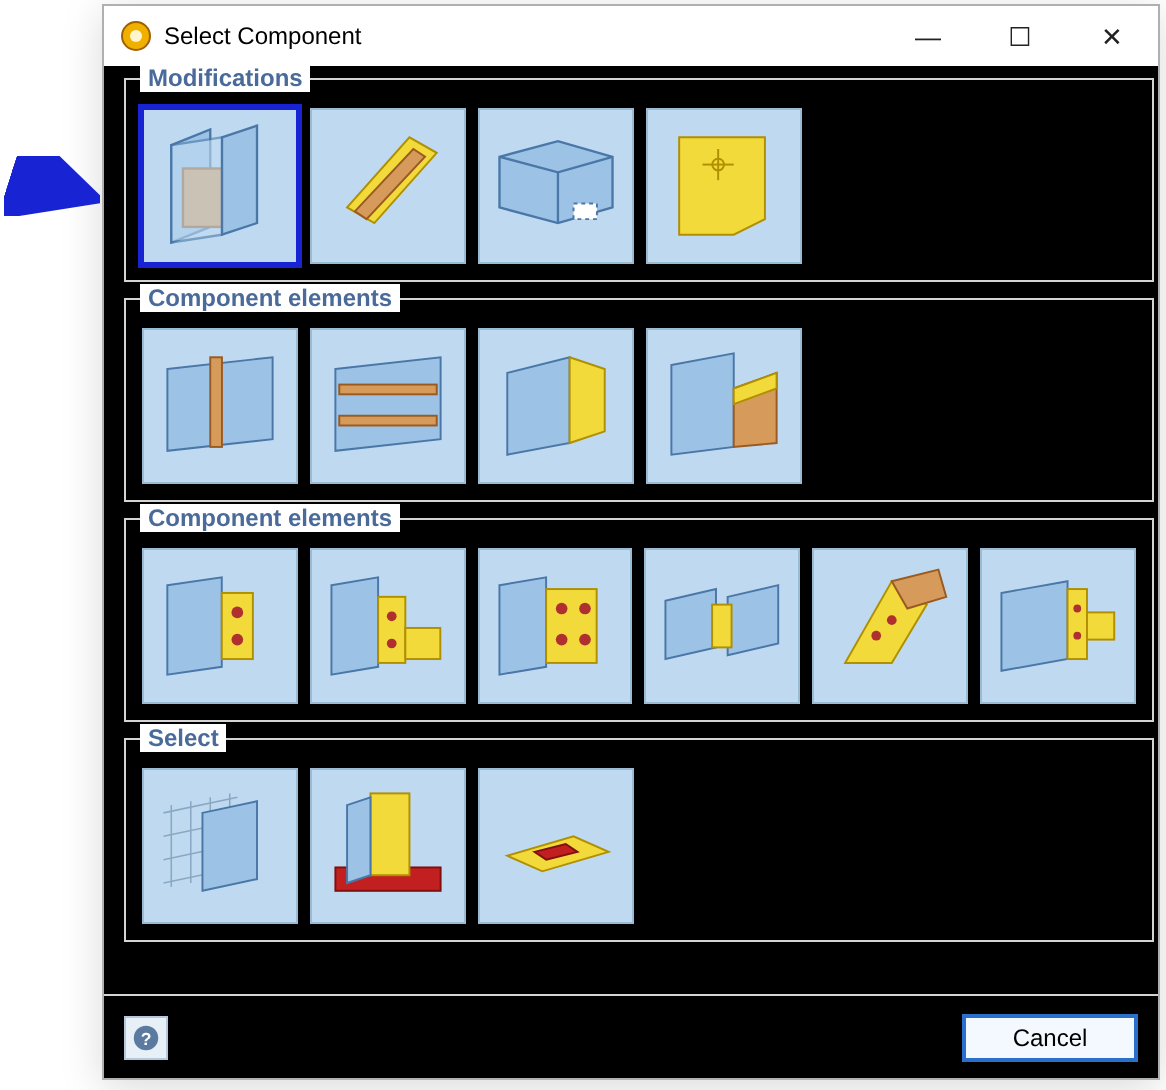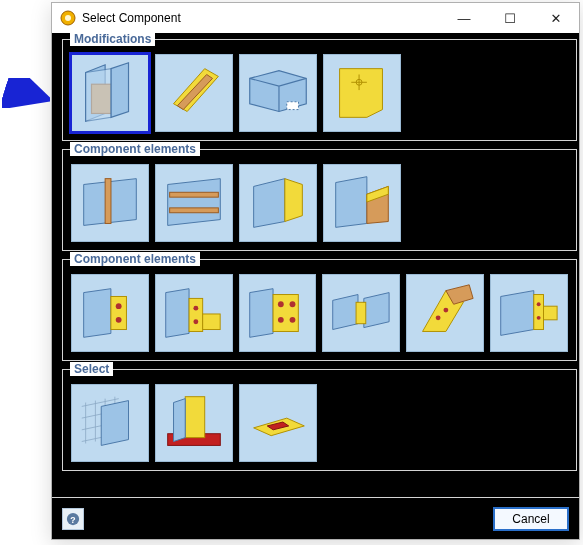--- a/index.html
+++ b/index.html
@@ -105,21 +105,21 @@
   }
   .help {
     width: 22px; height: 22px;
     border: 1px solid #b4c8dc;
     background: #e8f0f7;
     display: flex; align-items: center; justify-content: center;
   }
   .help svg { width: 14px; height: 14px; }
   .spacer { flex: 1; }
   .cancel {
-    width: 76px; height: 24px;
+    width: 88px; height: 24px;
     border: 2px solid #2a6fc9;
     background: #f4f9ff;
     display: flex; align-items: center; justify-content: center;
     font-size: 12px;
     color: #000;
   }
 </style>
 </head>
 <body>
 

